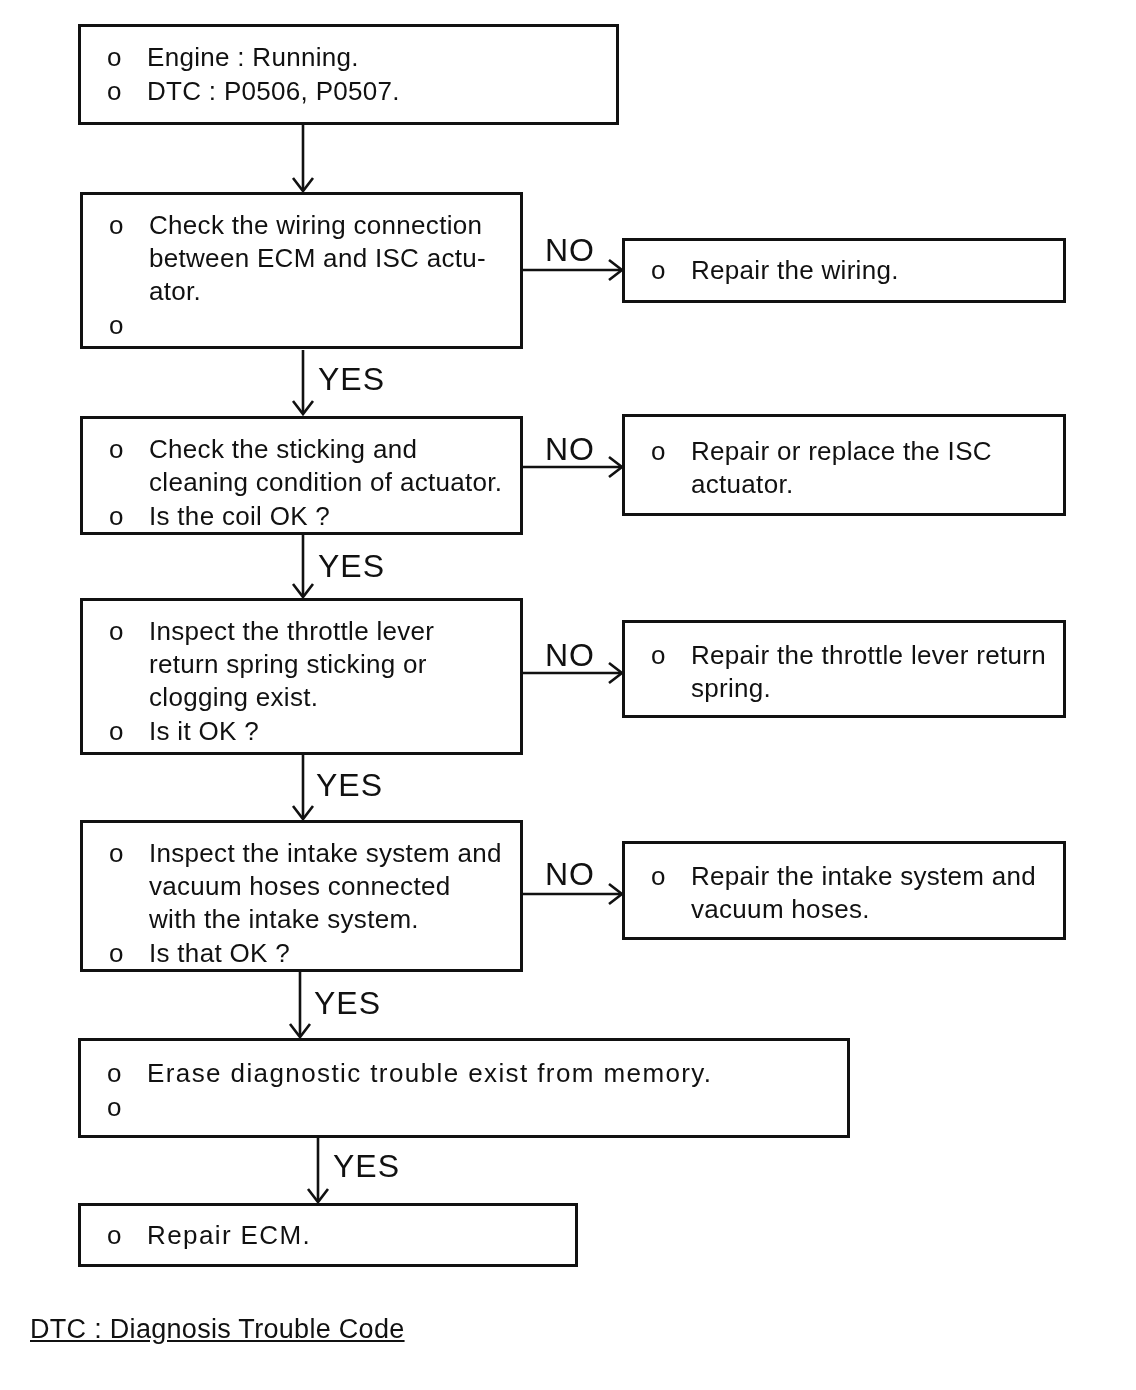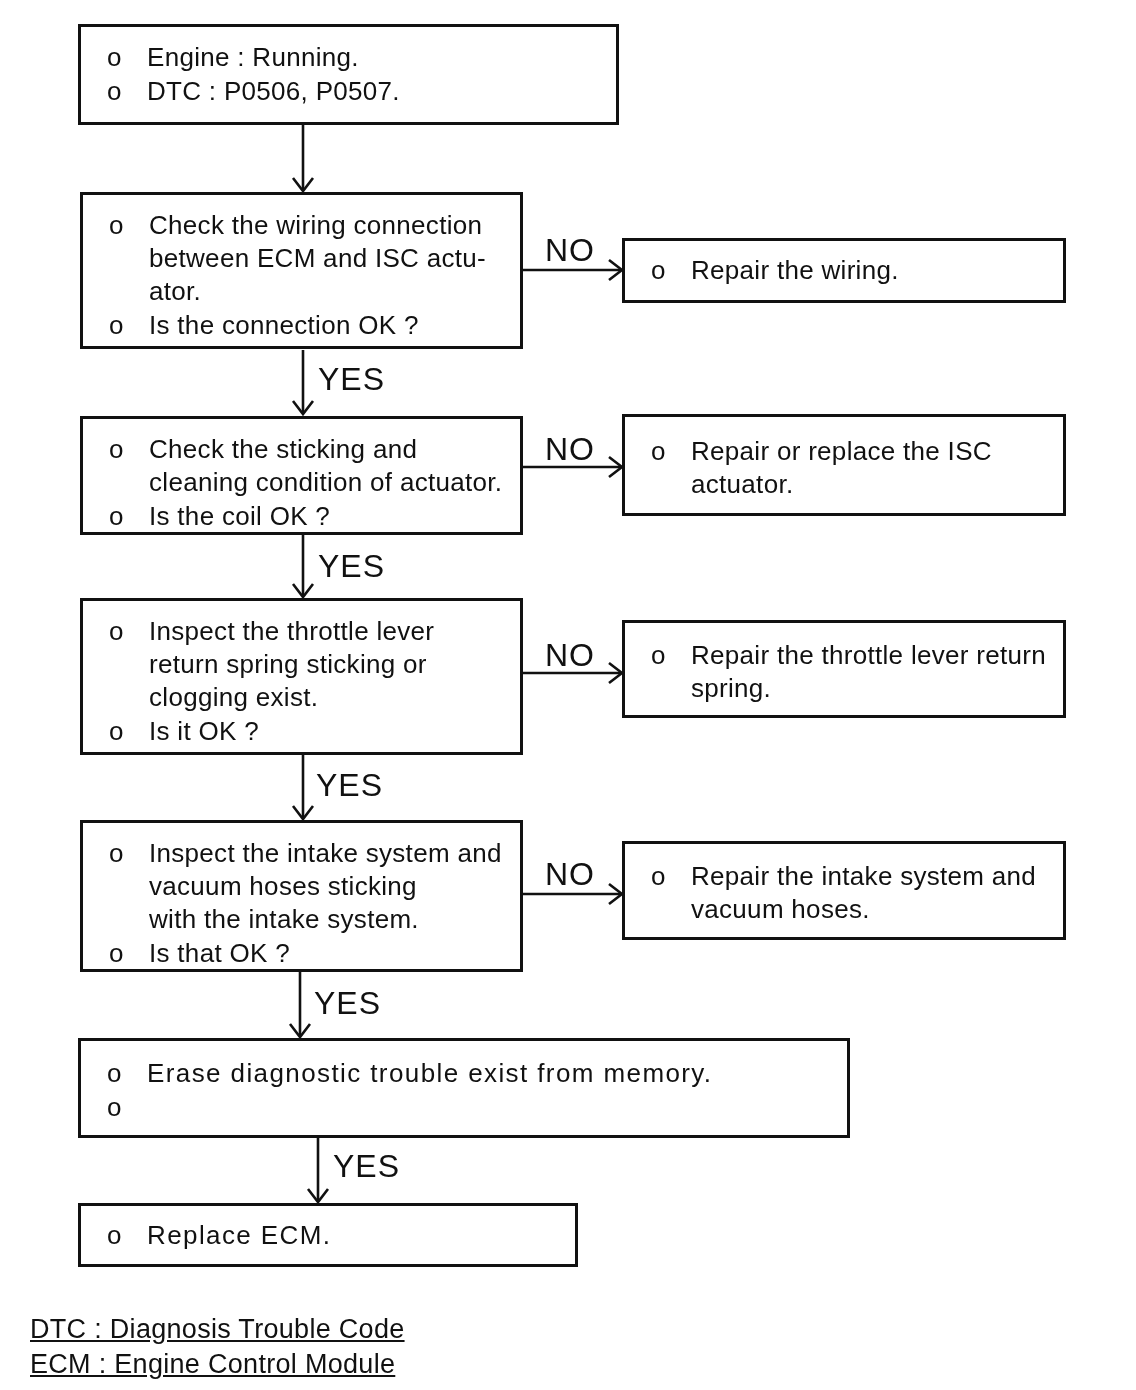--- a/index.html
+++ b/index.html
@@ -46,21 +46,20 @@
 
   <div class="box" style="left:80px;top:192px;width:443px;height:157px;">
     <div class="row">
       <span class="o">o</span>
       <span class="txt">Check the wiring connection
 between ECM and ISC actu-
 ator.</span>
     </div>
     <div class="row">
       <span class="o">o</span>
-      <span class="txt">Is the connection OK ?</span>
     </div>
   </div>
 
   <span class="lbl" style="left:545px;top:234px;">NO</span>
   <svg class="arrow" style="left:523px;top:257px;" width="101" height="26">
     <line x1="0" y1="13" x2="98" y2="13"></line>
       <polyline points="86,3 99,13 86,23"></polyline>
   </svg>
   <div class="box center" style="left:622px;top:238px;width:444px;height:65px;">
     <div class="row">
@@ -135,21 +134,21 @@
   <svg class="arrow" style="left:290px;top:755px;" width="26" height="66">
     <line x1="13" y1="0" x2="13" y2="63"></line>
       <polyline points="3,51 13,64 23,51"></polyline>
   </svg>
   <span class="lbl" style="left:316px;top:769px;">YES</span>
 
   <div class="box" style="left:80px;top:820px;width:443px;height:152px;">
     <div class="row">
       <span class="o">o</span>
       <span class="txt">Inspect the intake system and
-vacuum hoses sticking
+vacuum hoses connected
 with the intake system.</span>
     </div>
     <div class="row">
       <span class="o">o</span>
       <span class="txt">Is that OK ?</span>
     </div>
   </div>
 
   <span class="lbl" style="left:545px;top:858px;">NO</span>
   <svg class="arrow" style="left:523px;top:881px;" width="101" height="26">
@@ -182,22 +181,21 @@
 
   <svg class="arrow" style="left:305px;top:1138px;" width="26" height="66">
     <line x1="13" y1="0" x2="13" y2="63"></line>
       <polyline points="3,51 13,64 23,51"></polyline>
   </svg>
   <span class="lbl" style="left:333px;top:1150px;">YES</span>
 
   <div class="box center wide" style="left:78px;top:1203px;width:500px;height:64px;">
     <div class="row">
       <span class="o">o</span>
-      <span class="txt">Replace ECM.</span>
+      <span class="txt">Repair ECM.</span>
     </div>
   </div>
 
   <div class="legend">
     <div>DTC : Diagnosis Trouble Code</div>
-    <div>ECM : Engine Control Module</div>
   </div>
 
 </div>
 
 </body></html>

